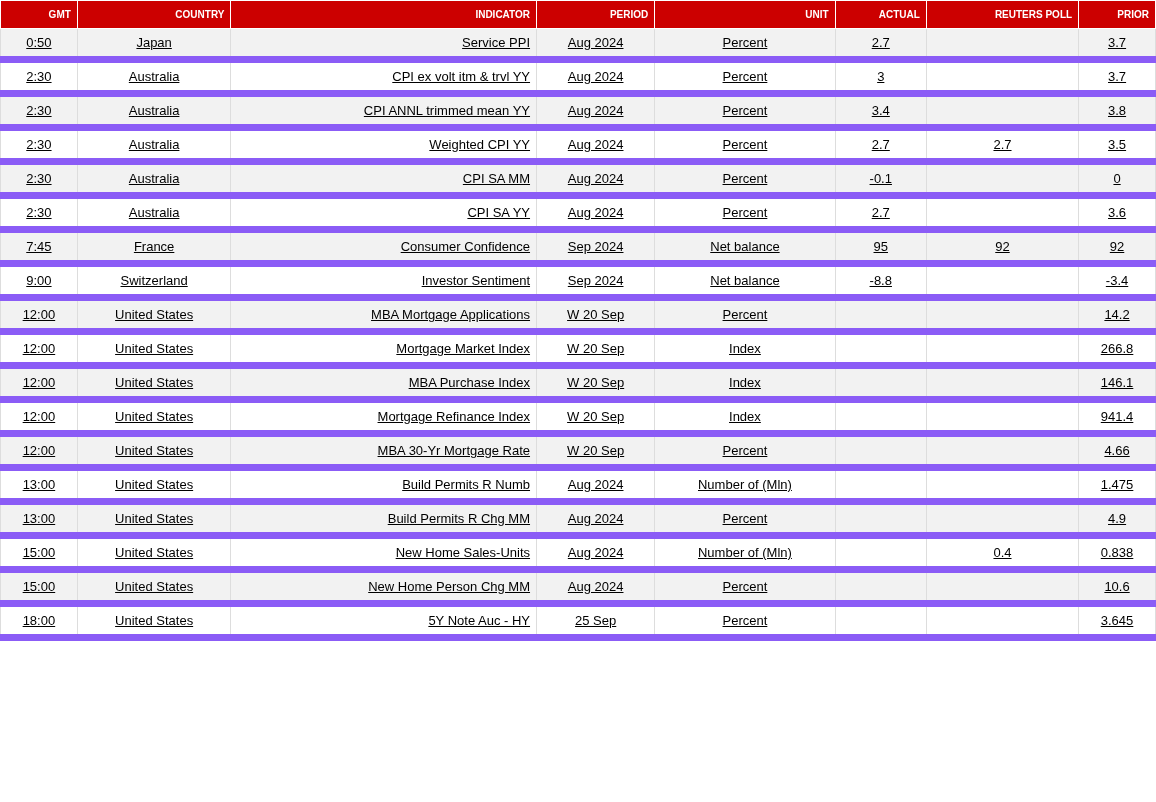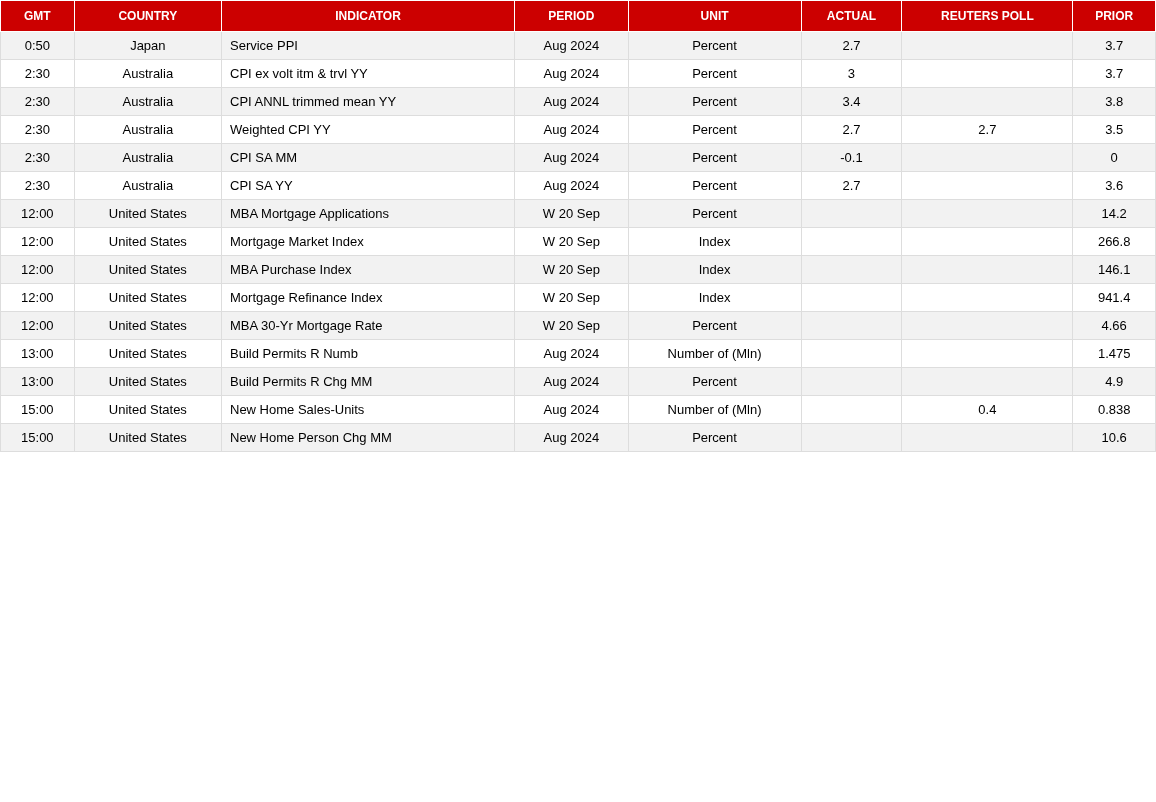--- a/index.html
+++ b/index.html
@@ -12,45 +12,46 @@
     table {
       width: 1156px;
       border-collapse: collapse;
     }
     thead tr {
       background-color: #cc0000;
       color: #fff;
     }
     thead th {
       padding: 8px 6px;
-      text-align: center;
+      text-align: right;
       font-weight: bold;
-      font-size: 12px;
+      font-size: 10px;
       border: 1px solid #fff;
       white-space: nowrap;
     }
     tbody tr {
-      border-bottom: 1px solid #8b5cf6;
+      border-bottom: 7px solid #8b5cf6;
+      text-decoration: underline;
     }
     tbody tr:nth-child(odd) {
       background-color: #f2f2f2;
     }
     tbody tr:nth-child(even) {
       background-color: #ffffff;
     }
     tbody td {
       padding: 6px 6px;
       text-align: center;
       border: 1px solid #ddd;
       white-space: nowrap;
       font-size: 13px;
       color: #000;
     }
     tbody td.indicator {
-      text-align: left;
+      text-align: right;
       padding-left: 8px;
     }
   </style>
 </head>
 <body>
 
 <table>
   <thead>
     <tr>
     <th>GMT</th>
@@ -118,20 +119,40 @@
         <td class="gmt">2:30</td>
         <td class="country">Australia</td>
         <td class="indicator">CPI SA YY</td>
         <td class="period">Aug 2024</td>
         <td class="unit">Percent</td>
         <td class="actual">2.7</td>
         <td class="poll"></td>
         <td class="prior">3.6</td>
       </tr>
       <tr>
+        <td class="gmt">7:45</td>
+        <td class="country">France</td>
+        <td class="indicator">Consumer Confidence</td>
+        <td class="period">Sep 2024</td>
+        <td class="unit">Net balance</td>
+        <td class="actual">95</td>
+        <td class="poll">92</td>
+        <td class="prior">92</td>
+      </tr>
+      <tr>
+        <td class="gmt">9:00</td>
+        <td class="country">Switzerland</td>
+        <td class="indicator">Investor Sentiment</td>
+        <td class="period">Sep 2024</td>
+        <td class="unit">Net balance</td>
+        <td class="actual">-8.8</td>
+        <td class="poll"></td>
+        <td class="prior">-3.4</td>
+      </tr>
+      <tr>
         <td class="gmt">12:00</td>
         <td class="country">United States</td>
         <td class="indicator">MBA Mortgage Applications</td>
         <td class="period">W 20 Sep</td>
         <td class="unit">Percent</td>
         <td class="actual"></td>
         <td class="poll"></td>
         <td class="prior">14.2</td>
       </tr>
       <tr>
@@ -206,15 +227,25 @@
       </tr>
       <tr>
         <td class="gmt">15:00</td>
         <td class="country">United States</td>
         <td class="indicator">New Home Person Chg MM</td>
         <td class="period">Aug 2024</td>
         <td class="unit">Percent</td>
         <td class="actual"></td>
         <td class="poll"></td>
         <td class="prior">10.6</td>
+      </tr>
+      <tr>
+        <td class="gmt">18:00</td>
+        <td class="country">United States</td>
+        <td class="indicator">5Y Note Auc - HY</td>
+        <td class="period">25 Sep</td>
+        <td class="unit">Percent</td>
+        <td class="actual"></td>
+        <td class="poll"></td>
+        <td class="prior">3.645</td>
       </tr>
     </tbody>
 </table>
 
 </body></html>

